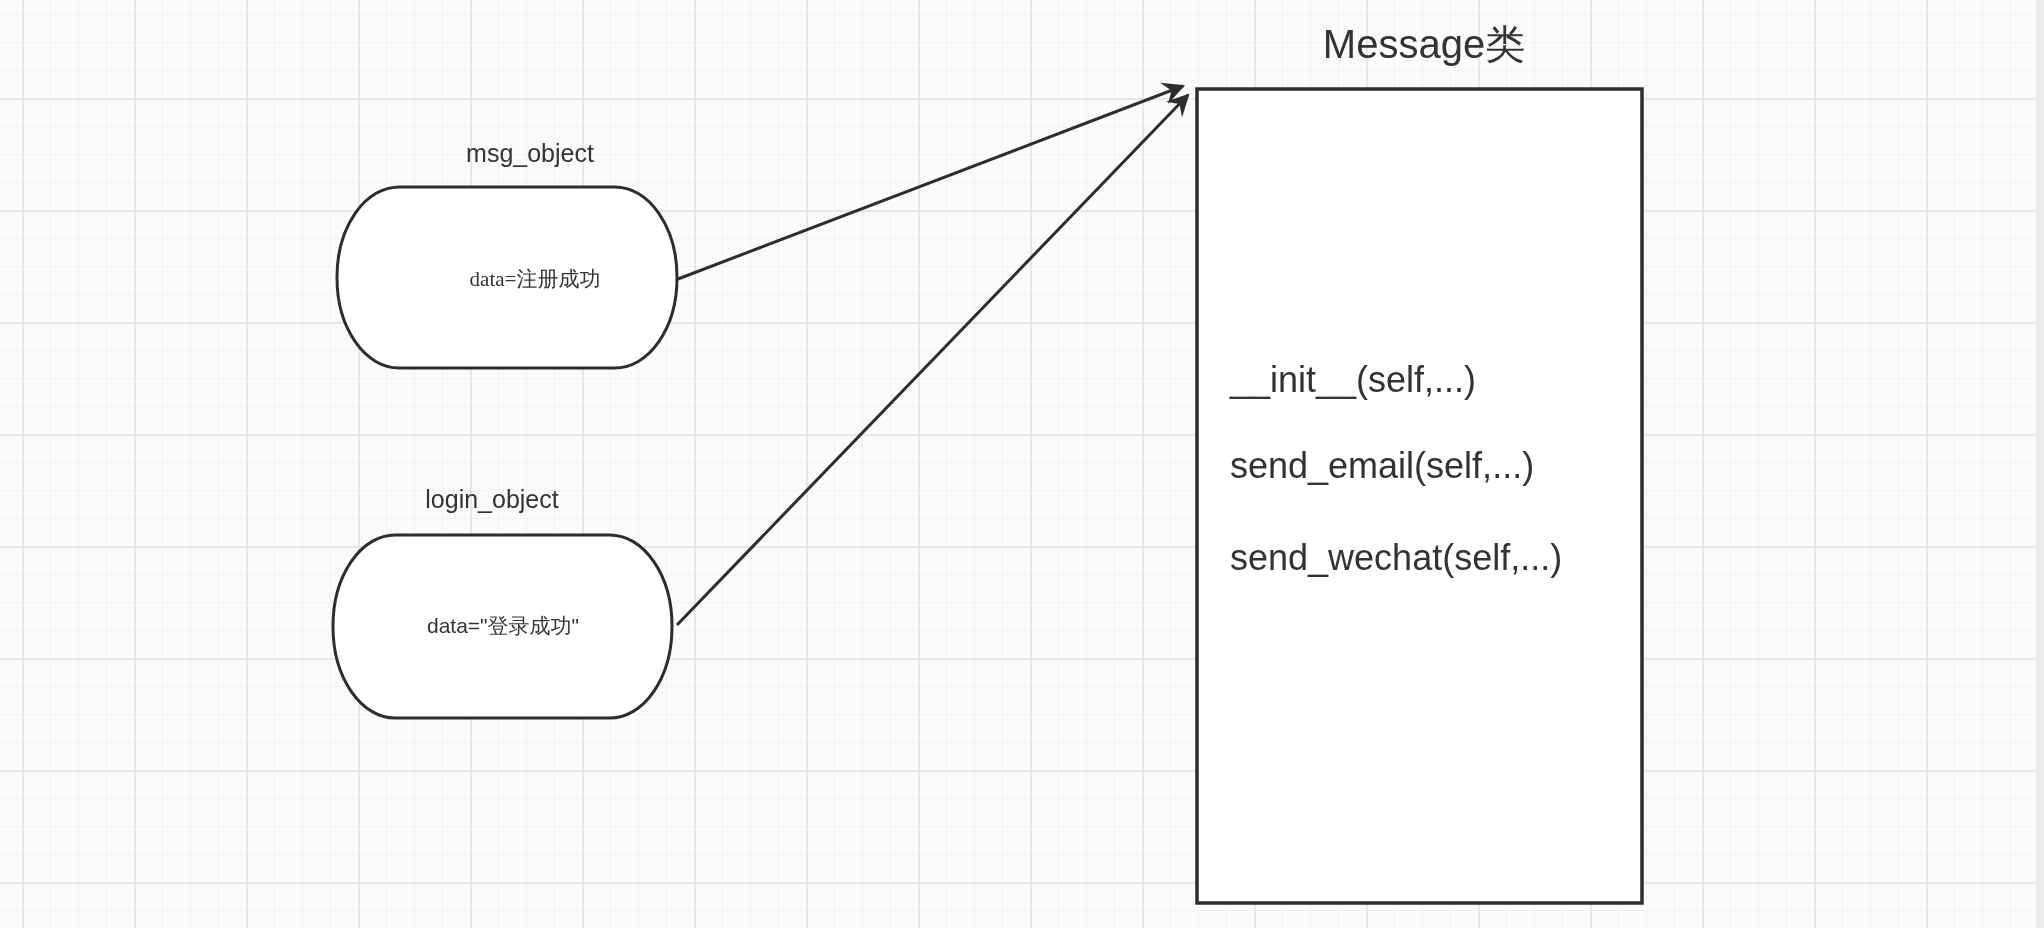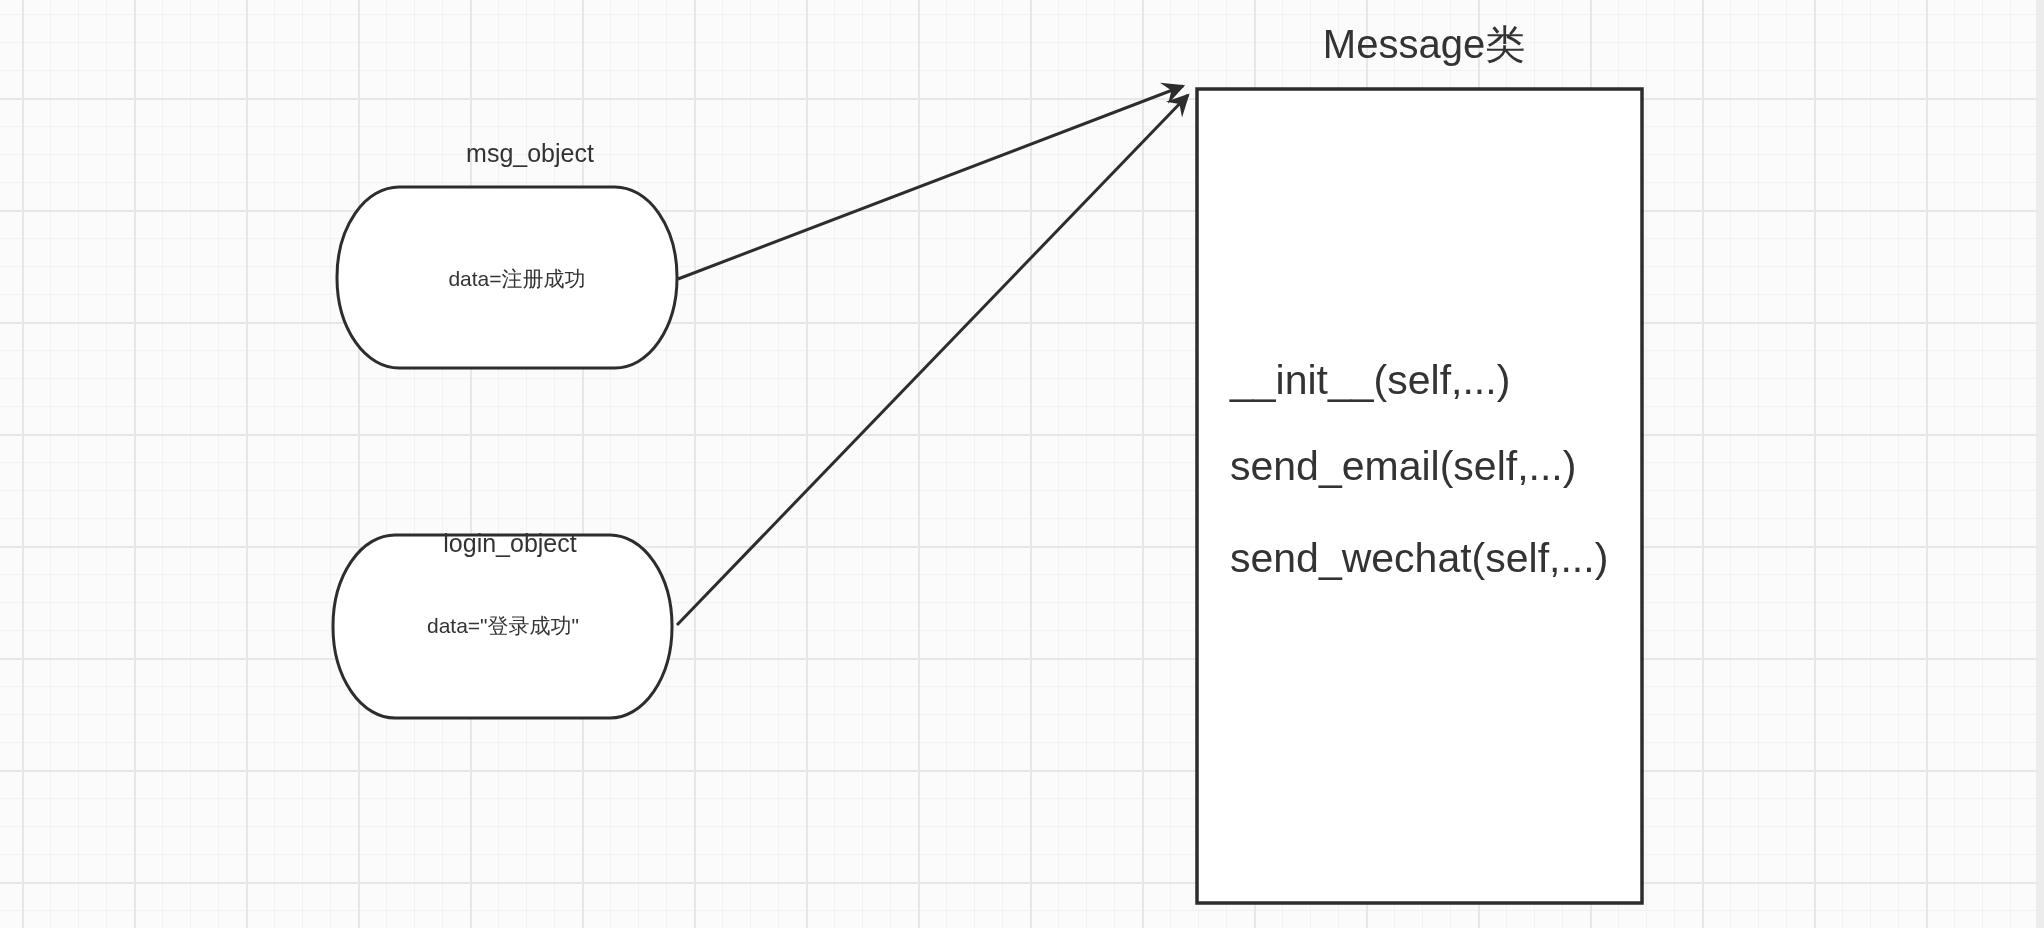--- a/index.html
+++ b/index.html
@@ -40,21 +40,21 @@
   }
   .node-content {
     font-size: 21px;
     transform: translate(-50%, -50%);
   }
   .class-title {
     font-size: 40px;
     transform: translate(-50%, -50%);
   }
   .class-method {
-    font-size: 41px;
+    font-size: 36px;
     transform: translateY(-50%);
   }
   .scrollbar-track {
     position: absolute;
     right: 0; top: 0;
     width: 8px;
     height: 928px;
     background: #ececec;
   }
 </style>
@@ -76,23 +76,23 @@
 
     <rect x="337" y="187" width="340" height="181" rx="62" ry="90" fill="#ffffff" stroke="#2d2d2d" stroke-width="3"></rect>
 
     <rect x="333" y="535" width="339" height="183" rx="62" ry="91" fill="#ffffff" stroke="#2d2d2d" stroke-width="3"></rect>
 
     <rect x="1197" y="89" width="445" height="814" fill="#ffffff" stroke="#2d2d2d" stroke-width="3.5"></rect>
   </svg>
 
   <div class="txt node-label" style="left:530px; top:153px;">msg_object</div>
 
-  <div class="txt node-content" style="left:517px; top:279px;">data=注册成功</div>
+  <div class="txt node-content" style="left:535px; top:279px;font-family:Liberation Serif, serif;">data=注册成功</div>
 
-  <div class="txt node-label" style="left:510px; top:499px;margin-top:44px;">login_object</div>
+  <div class="txt node-label" style="left:492px; top:499px;">login_object</div>
 
   <div class="txt node-content" style="left:503px; top:626px;">data="登录成功"</div>
 
   <div class="txt class-title" style="left:1424px; top:44px;">Message类</div>
 
   <div class="txt class-method" style="left:1230px; top:380px;">__init__(self,...)</div>
 
   <div class="txt class-method" style="left:1230px; top:466px;">send_email(self,...)</div>
 
   <div class="txt class-method" style="left:1230px; top:558px;">send_wechat(self,...)</div>

